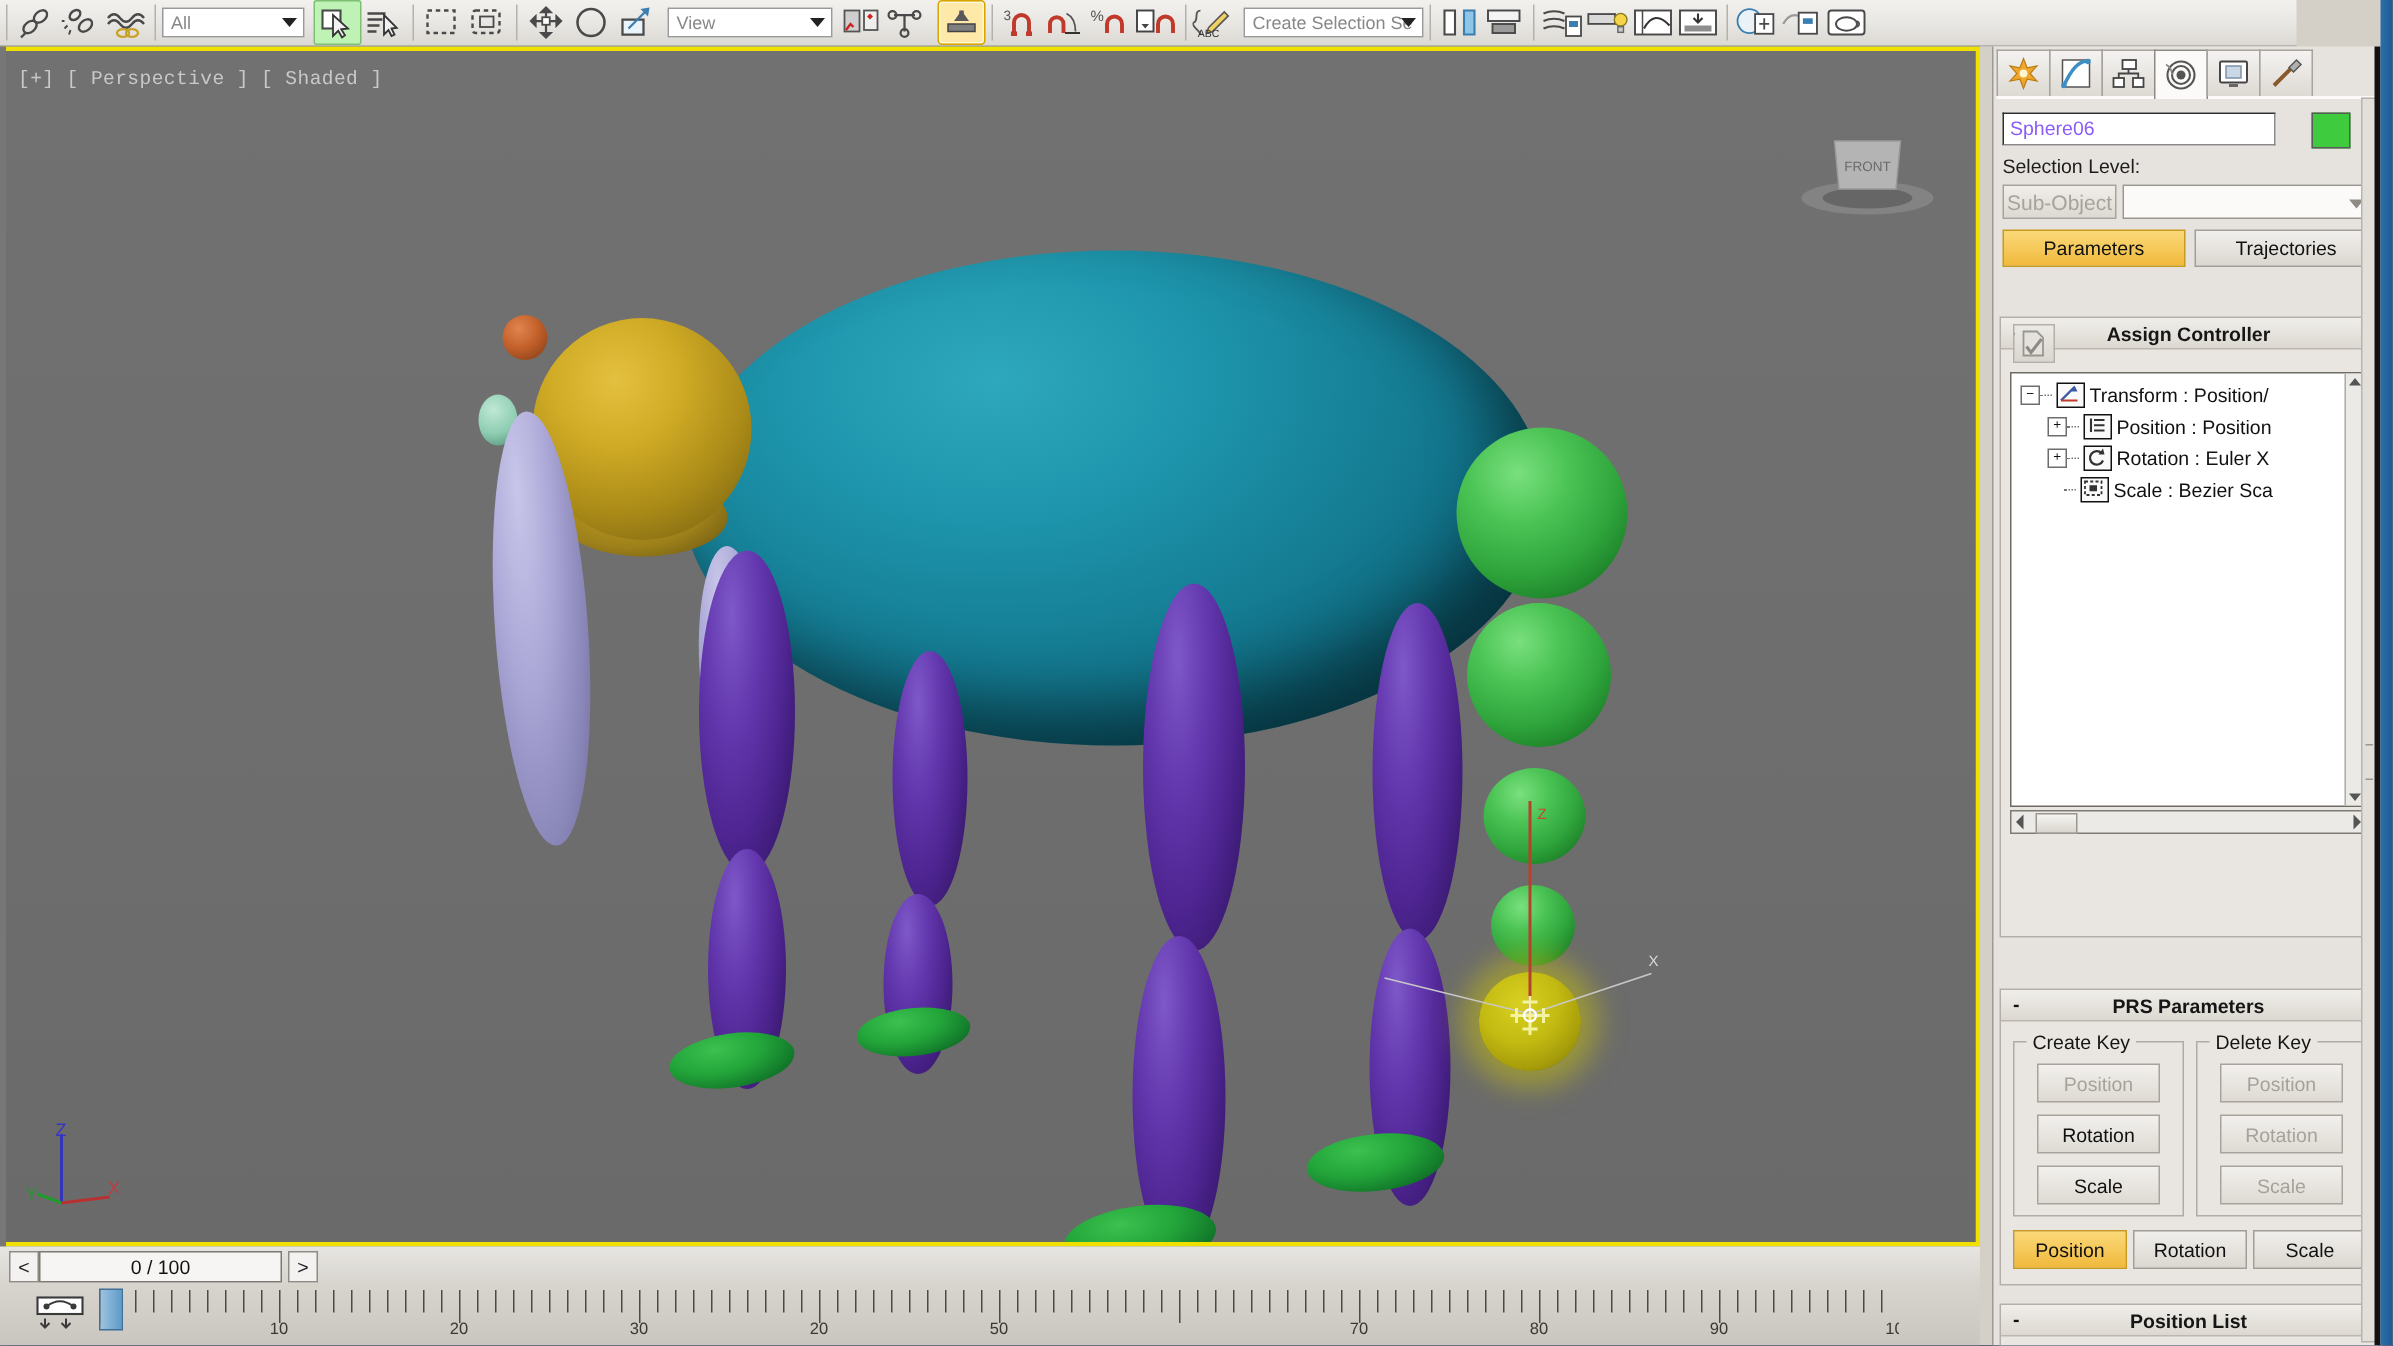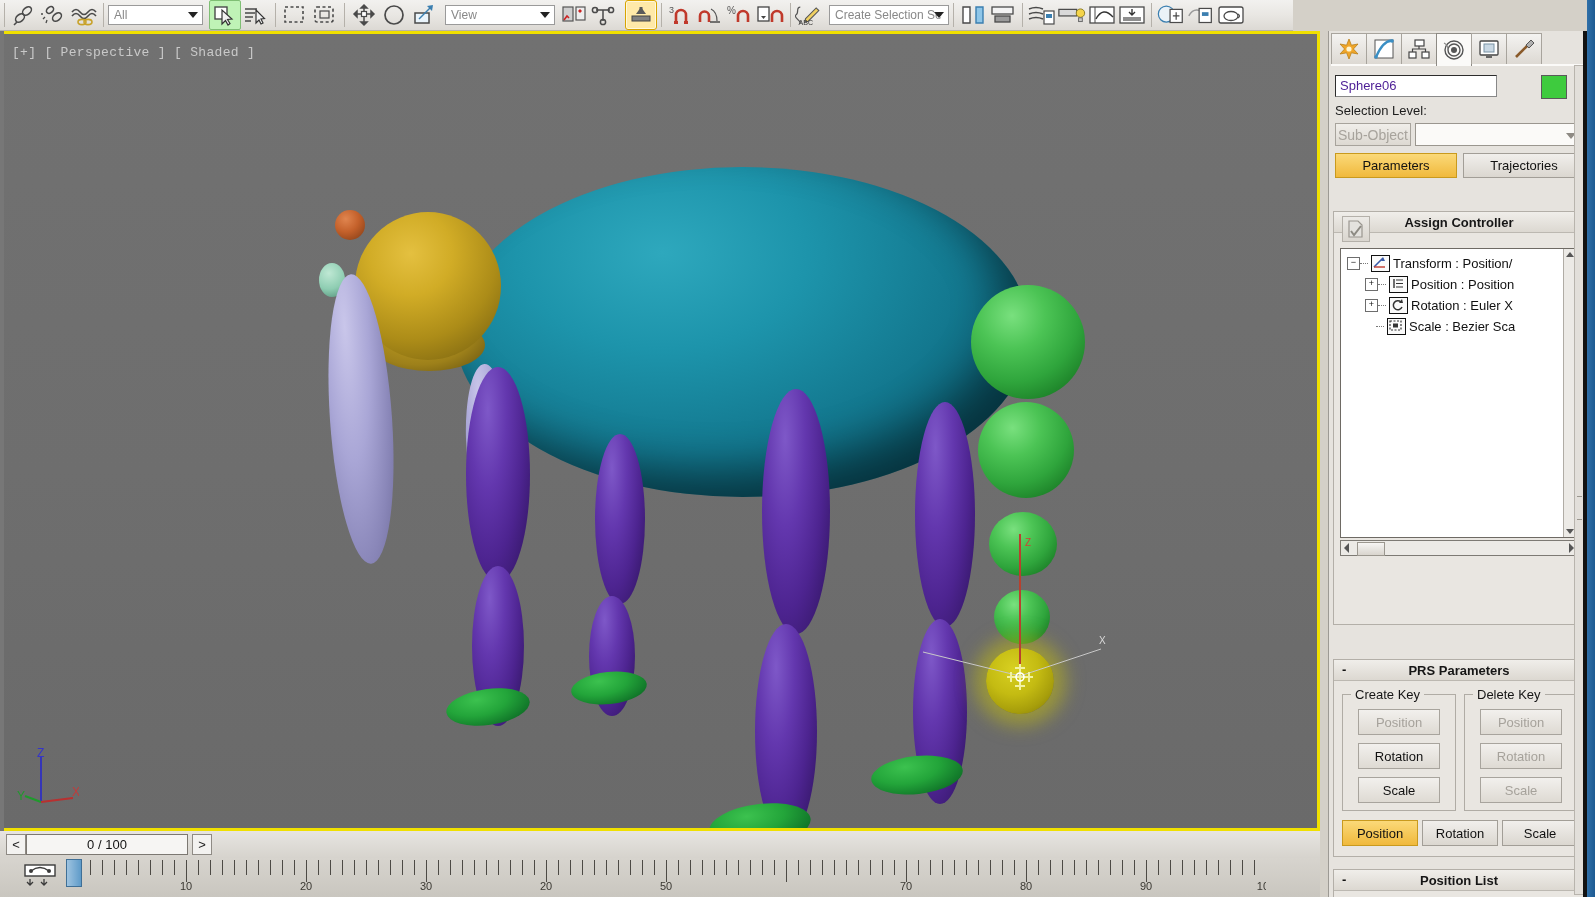--- a/index.html
+++ b/index.html
@@ -1,20 +1,20 @@
 <!DOCTYPE html>
 <html><head>
 <meta charset="utf-8">
 <style>
   html,body{margin:0;padding:0;background:#3f3f3f;}
   body{width:1595px;height:897px;overflow:hidden;font-family:"Liberation Sans",sans-serif;}
   #app{position:relative;width:1595px;height:897px;background:#d4d0c8;overflow:hidden;}
 
   
-  .toolbar{position:absolute;left:0;top:0;width:1293px;height:30px;
+  .toolbar{position:absolute;left:0;top:0;width:1531px;height:30px;
     background:linear-gradient(to bottom,#f2f1ef 0%,#e9e7e3 50%,#dcd9d4 100%);
     border-bottom:1px solid #b8b4ad;display:flex;align-items:center;}
   .tb-sep{width:1px;height:24px;background:#b5b1aa;margin:0 4px;flex:0 0 auto;}
   .tb-btn{width:30px;height:28px;display:flex;align-items:center;justify-content:center;
     flex:0 0 auto;position:relative;}
   .tb-btn.on{background:#bff3b6;border:1px solid #7fbf74;border-radius:2px;}
   .tb-btn.ongold{background:#ffe9a8;border:1px solid #d8a400;border-radius:3px;
     box-shadow:inset 0 0 0 1px #fff8dc;}
   .tb-combo{height:20px;background:#fff;border:1px solid #9a9a9a;
     display:flex;align-items:center;position:relative;flex:0 0 auto;
@@ -82,23 +82,23 @@
   .cmdpanel{position:absolute;left:1328px;top:31px;width:260px;height:866px;
     background:#e6e3de;border-left:1px solid #9d9a94;}
   .cp-tabs{position:absolute;left:2px;top:2px;width:212px;height:32px;display:flex;}
   .cp-tab{width:36px;height:31px;background:linear-gradient(to bottom,#f4f3f1,#ddd9d3);
     border:1px solid #a8a49d;border-bottom:none;margin-right:-1px;
     display:flex;align-items:center;justify-content:center;box-sizing:border-box;}
   .cp-tab.active{background:#fbfaf8;height:33px;border-color:#8d8a84;}
   .cp-strip{position:absolute;left:2px;top:33px;width:254px;height:2px;background:#fbfaf8;}
 
   .name-row{position:absolute;left:6px;top:44px;width:248px;height:24px;}
-  .name-in{position:absolute;left:0;top:0;width:162px;height:22px;background:#fff;
+  .name-in{position:absolute;left:0;top:0;width:182px;height:22px;background:#fff;
     border:1px solid #888;border-top-color:#2d2d2d;border-left-color:#2d2d2d;
-    font-size:13px;color:#4c1d95;padding:2px 0 0 4px;box-sizing:border-box;}
+    font-size:13px;color:#8b5cf6;padding:2px 0 0 4px;box-sizing:border-box;}
   .name-swatch{position:absolute;left:206px;top:0;width:24px;height:22px;
     border:1px solid #5a5a5a;}
 
   .sl-label{position:absolute;left:6px;top:72px;font-size:13px;color:#1c1c1c;}
   .sub-btn{position:absolute;left:6px;top:92px;width:76px;height:23px;
     background:linear-gradient(to bottom,#f0eeea,#ddd9d2);border:1px solid #a7a39c;
     color:#a7a39c;font-size:14px;display:flex;align-items:center;justify-content:center;
     box-sizing:border-box;}
   .sub-combo{position:absolute;left:86px;top:92px;width:168px;height:23px;background:#fbfaf8;
     border:1px solid #9a968f;box-sizing:border-box;}
@@ -417,20 +417,28 @@
         <ellipse cx="15" cy="13" rx="7" ry="4.5" fill="none" stroke="#4a4a4a" stroke-width="1.3"></ellipse>
         <path d="M22 11 q3 2 0 4" fill="none" stroke="#4a4a4a" stroke-width="1.2"></path>
       </svg>
     </div>
   </div>
 
   <div class="viewport-wrap" style="border-color: rgb(240, 224, 0);">
     <div class="vp">
       <div class="vp-label">[+] [ Perspective ] [ Shaded ]</div>
 
+      <div class="vcube">
+        <svg width="100" height="60" viewBox="0 0 100 60">
+          <ellipse cx="50" cy="48" rx="44" ry="11" fill="#8a8a8a" opacity=".75"></ellipse>
+          <ellipse cx="50" cy="48" rx="30" ry="7" fill="#5f5f5f" opacity=".8"></ellipse>
+          <path d="M28 10 h44 l-3 32 h-38 z" fill="#b4b4b4" stroke="#9a9a9a"></path>
+          <text x="50" y="30" font-size="9" fill="#6a6a6a" text-anchor="middle" font-family="Liberation Sans">FRONT</text>
+        </svg>
+      </div>
 
       <div class="blob" id="body"></div>
       <div class="blob" id="headlow"></div>
       <div class="blob" id="head"></div>
       <div class="blob" id="eye1"></div>
       <div class="blob" id="eye2"></div>
 
       <div class="leg lg-lav" style="left:327px;top:240px;width:62px;height:290px;
            transform:rotate(-4deg);"></div>
       <div class="leg lg-lav" style="left:463px;top:330px;width:42px;height:150px;

